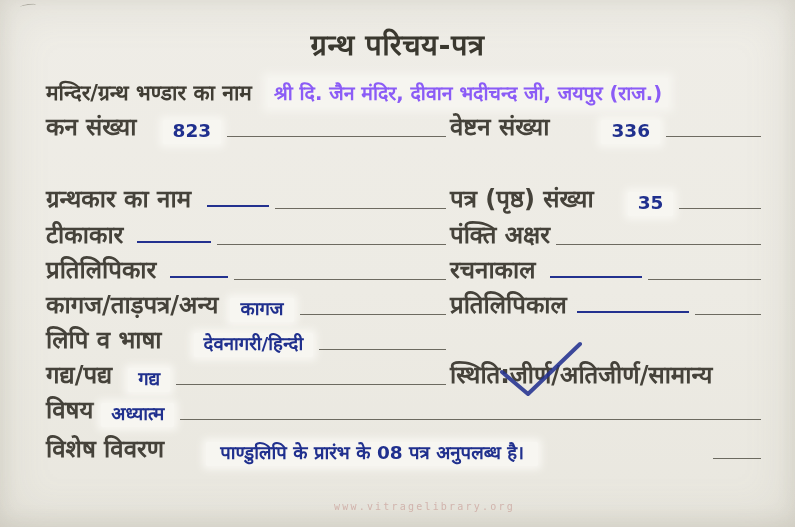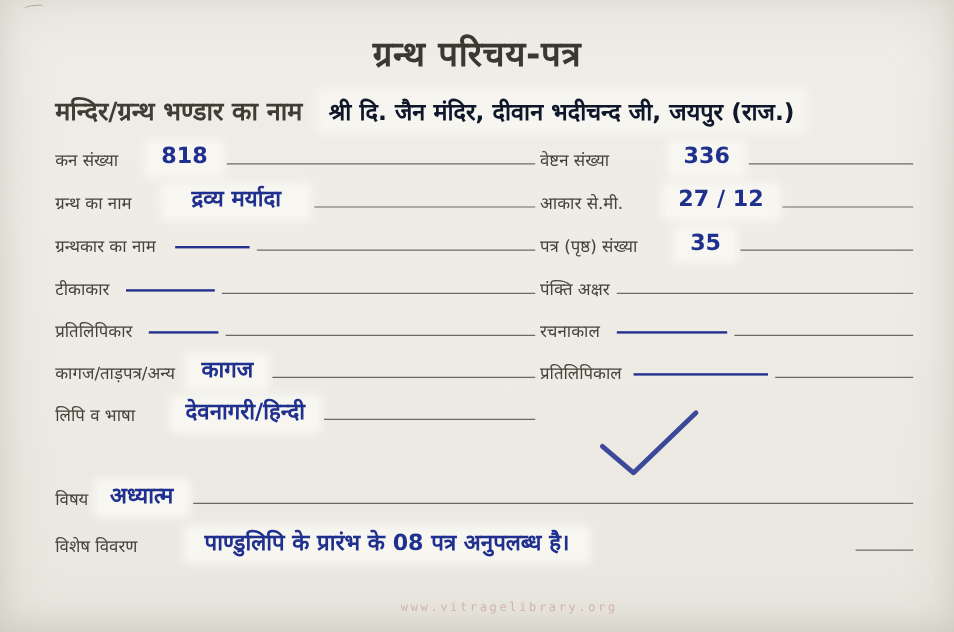--- a/index.html
+++ b/index.html
@@ -18,33 +18,33 @@
     position:absolute;top:24px;left:0;width:100%;
     text-align:center;font-size:29px;font-weight:bold;color:#3a382f;
     letter-spacing:.5px;
   }
   .headrow{
     position:absolute;top:78px;left:46px;right:28px;
     display:flex;align-items:flex-start;white-space:nowrap;
   }
   .headlbl{font-size:21px;font-weight:bold;color:#403d34;}
   .headval{
-    font-size:19.5px;font-weight:bold;color:#0f172a;margin-left:16px;
+    font-size:19.5px;font-weight:bold;color:#8b5cf6;margin-left:16px;
     background:#f6f5f0;box-shadow:0 0 8px 5px #f6f5f0;padding:1px 6px;
   }
   .row{
     position:absolute;left:0;width:795px;height:34px;
     padding:0 30px 0 46px;
     display:flex;align-items:flex-end;white-space:nowrap;
   }
   .cell{display:flex;align-items:flex-end;min-width:0;}
   .cl{flex:0 0 404px;}
   .cr{flex:1 1 auto;}
   .lbl{
-    font-size:14px;font-weight:normal;color:#45423a;
+    font-size:24px;font-weight:bold;color:#45423a;
     padding-bottom:2px;line-height:1.15;
   }
   .val{
     font-size:18.5px;font-weight:bold;color:#20308e;
     padding:1px 10px 3px 10px;line-height:1.1;
     background:#f7f6f1;box-shadow:0 0 7px 4px #f7f6f1;border-radius:2px;
   }
   .fill{
     flex:1 1 auto;height:0;
     border-bottom:1.5px solid rgba(86,83,73,.85);
@@ -79,42 +79,30 @@
   <div class="title">ग्रन्थ परिचय-पत्र</div>
 
   <div class="headrow">
     <span class="headlbl">मन्दिर/ग्रन्थ भण्डार का नाम</span>
     <span class="headval">श्री दि. जैन मंदिर, दीवान भदीचन्द जी, जयपुर (राज.)</span>
   </div>
 
   <div class="row" style="top:110px">
     <div class="cell cl">
       <span class="lbl">कन संख्या</span>
-      <span class="val" style="margin-left:26px">818</span>
+      <span class="val" style="margin-left:26px">823</span>
       <span class="fill"></span>
     </div>
     <div class="cell cr">
       <span class="lbl">वेष्टन संख्या</span>
       <span class="val" style="margin-left:52px">336</span>
       <span class="fill"></span>
     </div>
   </div>
 
-  <div class="row" style="top:146px">
-    <div class="cell cl">
-      <span class="lbl">ग्रन्थ का नाम</span>
-      <span class="val" style="margin-left:28px;padding:1px 22px 3px 22px">द्रव्य मर्यादा</span>
-      <span class="fill"></span>
-    </div>
-    <div class="cell cr">
-      <span class="lbl">आकार से.मी.</span>
-      <span class="val" style="margin-left:36px">27 / 12</span>
-      <span class="fill"></span>
-    </div>
-  </div>
 
   <div class="row" style="top:182px">
     <div class="cell cl">
       <span class="lbl">ग्रन्थकार का नाम</span>
       <span class="bluedash" style="width:62px;margin-left:16px"></span>
       <span class="fill"></span>
     </div>
     <div class="cell cr">
       <span class="lbl">पत्र (पृष्ठ) संख्या</span>
       <span class="val" style="margin-left:34px">35</span>
@@ -161,20 +149,30 @@
   </div>
 
   <div class="row" style="top:323px">
     <div class="cell cl">
       <span class="lbl">लिपि व भाषा</span>
       <span class="val" style="margin-left:32px">देवनागरी/हिन्दी</span>
       <span class="fill"></span>
     </div>
   </div>
 
+  <div class="row" style="top:358px">
+    <div class="cell cl">
+      <span class="lbl">गद्य/पद्य</span>
+      <span class="val" style="margin-left:16px">गद्य</span>
+      <span class="fill"></span>
+    </div>
+    <div class="cell cr">
+      <span class="lbl">स्थिति:जीर्ण/अतिजीर्ण/सामान्य</span>
+    </div>
+  </div>
 
   <div class="row" style="top:393px">
     <span class="lbl">विषय</span>
     <span class="val" style="margin-left:8px">अध्यात्म</span>
     <span class="fill"></span>
   </div>
 
   <div class="row" style="top:430px;height:36px">
     <span class="lbl">विशेष विवरण</span>
     <span class="val" style="margin-left:42px;padding:1px 14px 3px 14px">पाण्डुलिपि के प्रारंभ के 08 पत्र अनुपलब्ध है।</span>

